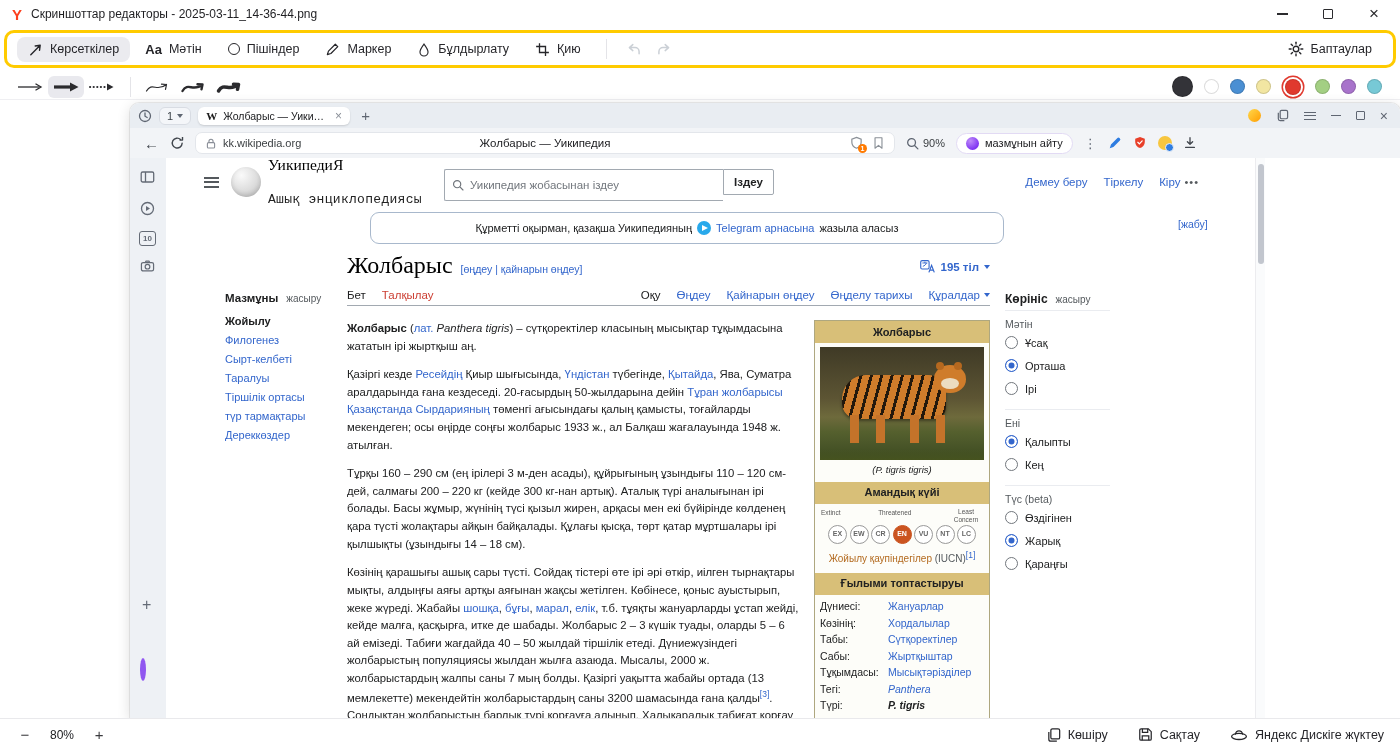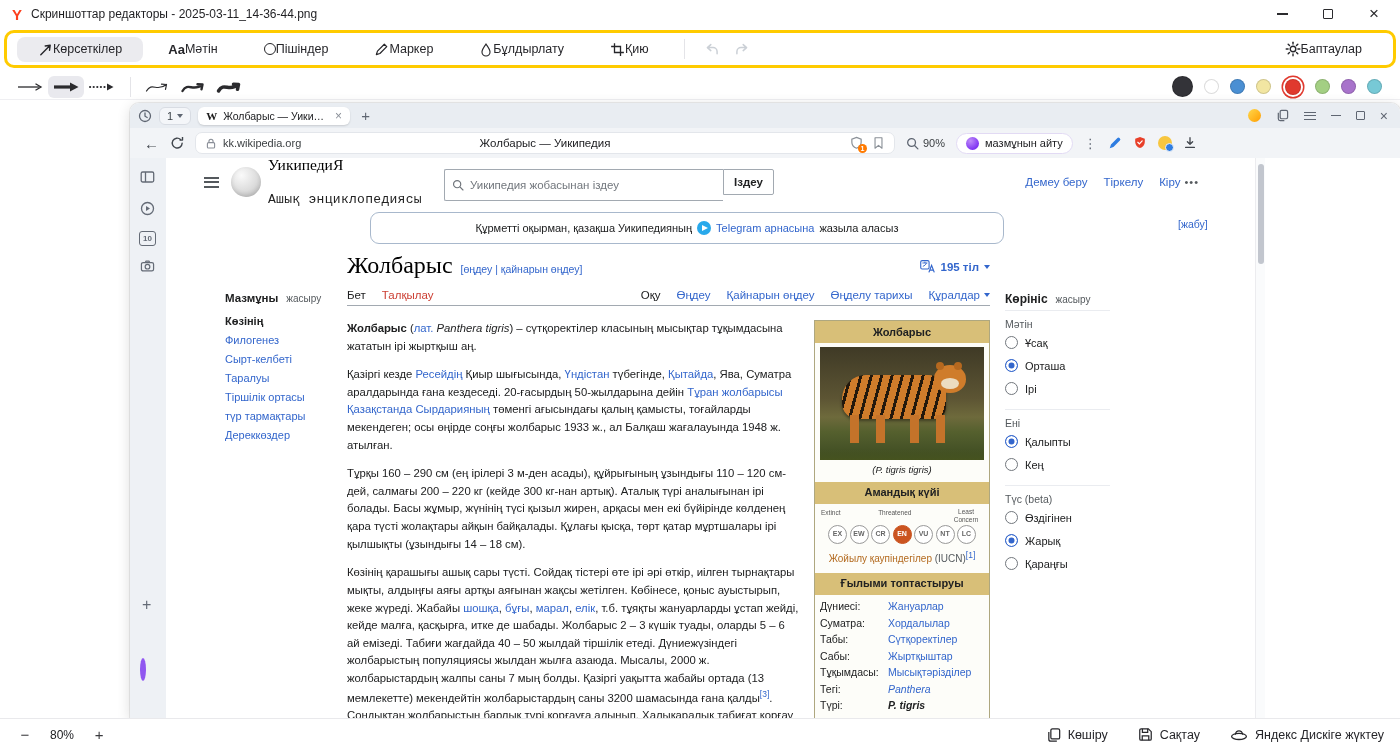--- a/index.html
+++ b/index.html
@@ -14,21 +14,21 @@
   .ylogo{color:#fc3f1d;font-weight:bold;font-size:15px;margin-right:9px;}
   .tb-title{font-size:12px;color:#1f1f22;}
   .winctl{margin-left:auto;display:flex;align-items:center;gap:30px;padding-right:6px;}
   .wbtn{display:flex;align-items:center;justify-content:center;width:16px;height:16px;cursor:pointer;color:#2b2b2e;}
   .glyph-min{width:11px;height:1.5px;background:#2b2b2e;}
   .glyph-max{width:10px;height:10px;border:1.5px solid #2b2b2e;border-radius:1px;}
   .wbtn.close{font-size:17px;line-height:14px;}
 
   
   .toolbar{position:absolute;top:30px;left:4px;width:1392px;height:38px;border:3px solid #ffcb00;border-radius:10px;background:#fff;display:flex;align-items:center;padding:0 10px;gap:4px;}
-  .tool{display:flex;align-items:center;border:0;background:transparent;font-family:inherit;font-size:12.5px;color:#26262a;padding:5px 21px;border-radius:8px;cursor:pointer;white-space:nowrap;justify-content:center;}
+  .tool{display:flex;align-items:center;gap:7px;border:0;background:transparent;font-family:inherit;font-size:12.5px;color:#26262a;padding:5px 11px;border-radius:8px;cursor:pointer;white-space:nowrap;justify-content:center;}
   .tool.selected{background:#ebebef;}
   .tool .aa{font-size:13px;font-weight:bold;color:#26262a;}
   .shape-circle{width:12px;height:12px;border:1.7px solid #26262a;border-radius:50%;}
   .vsep{width:1px;height:20px;background:#e4e4e8;margin:0 10px;}
   .histbtn{display:flex;align-items:center;justify-content:center;width:26px;height:26px;cursor:pointer;}
 
   
   .subbar{position:absolute;top:74px;left:0;right:0;height:26px;display:flex;align-items:center;padding:0 12px;background:#fff;border-bottom:1px solid #efeff2;}
   .abtn{width:36px;height:22px;border:0;background:transparent;border-radius:6px;display:flex;align-items:center;justify-content:center;cursor:pointer;}
   .abtn.selected{background:#e9e9ee;}
@@ -477,21 +477,21 @@
             <span>жазыла аласыз</span>
           </div>
           <a class="banner-close">[жабу]</a>
 
           <div class="toc">
             <div class="toc-head">
               <span class="th">Мазмұны</span>
               <span class="hide">жасыру</span>
             </div>
             <div>
-                <a class="toc-item on">Көзінің</a>
+                <a class="toc-item on">Жойылу</a>
                 <a class="toc-item">Филогенез</a>
                 <a class="toc-item">Сырт-келбеті</a>
                 <a class="toc-item">Таралуы</a>
                 <a class="toc-item">Тіршілік ортасы</a>
                 <a class="toc-item">түр тармақтары</a>
                 <a class="toc-item">Дереккөздер</a>
               </div>
           </div>
 
           <div class="maincol">
@@ -558,21 +558,21 @@
                     <span class="gray">(IUCN)</span><sup><a class="wl">[1]</a></sup>
                   </div>
                 </div>
                 <div class="ib-h">Ғылыми топтастыруы</div>
                 <div class="tax">
                     <div class="tax-row">
                       <span class="tax-l">Дүниесі:</span>
                       <a class="tax-v">Жануарлар</a>
                     </div>
                     <div class="tax-row">
-                      <span class="tax-l">Суматра:</span>
+                      <span class="tax-l">Көзінің:</span>
                       <a class="tax-v">Хордалылар</a>
                     </div>
                     <div class="tax-row">
                       <span class="tax-l">Табы:</span>
                       <a class="tax-v">Сүтқоректілер</a>
                     </div>
                     <div class="tax-row">
                       <span class="tax-l">Сабы:</span>
                       <a class="tax-v">Жыртқыштар</a>
                     </div>

